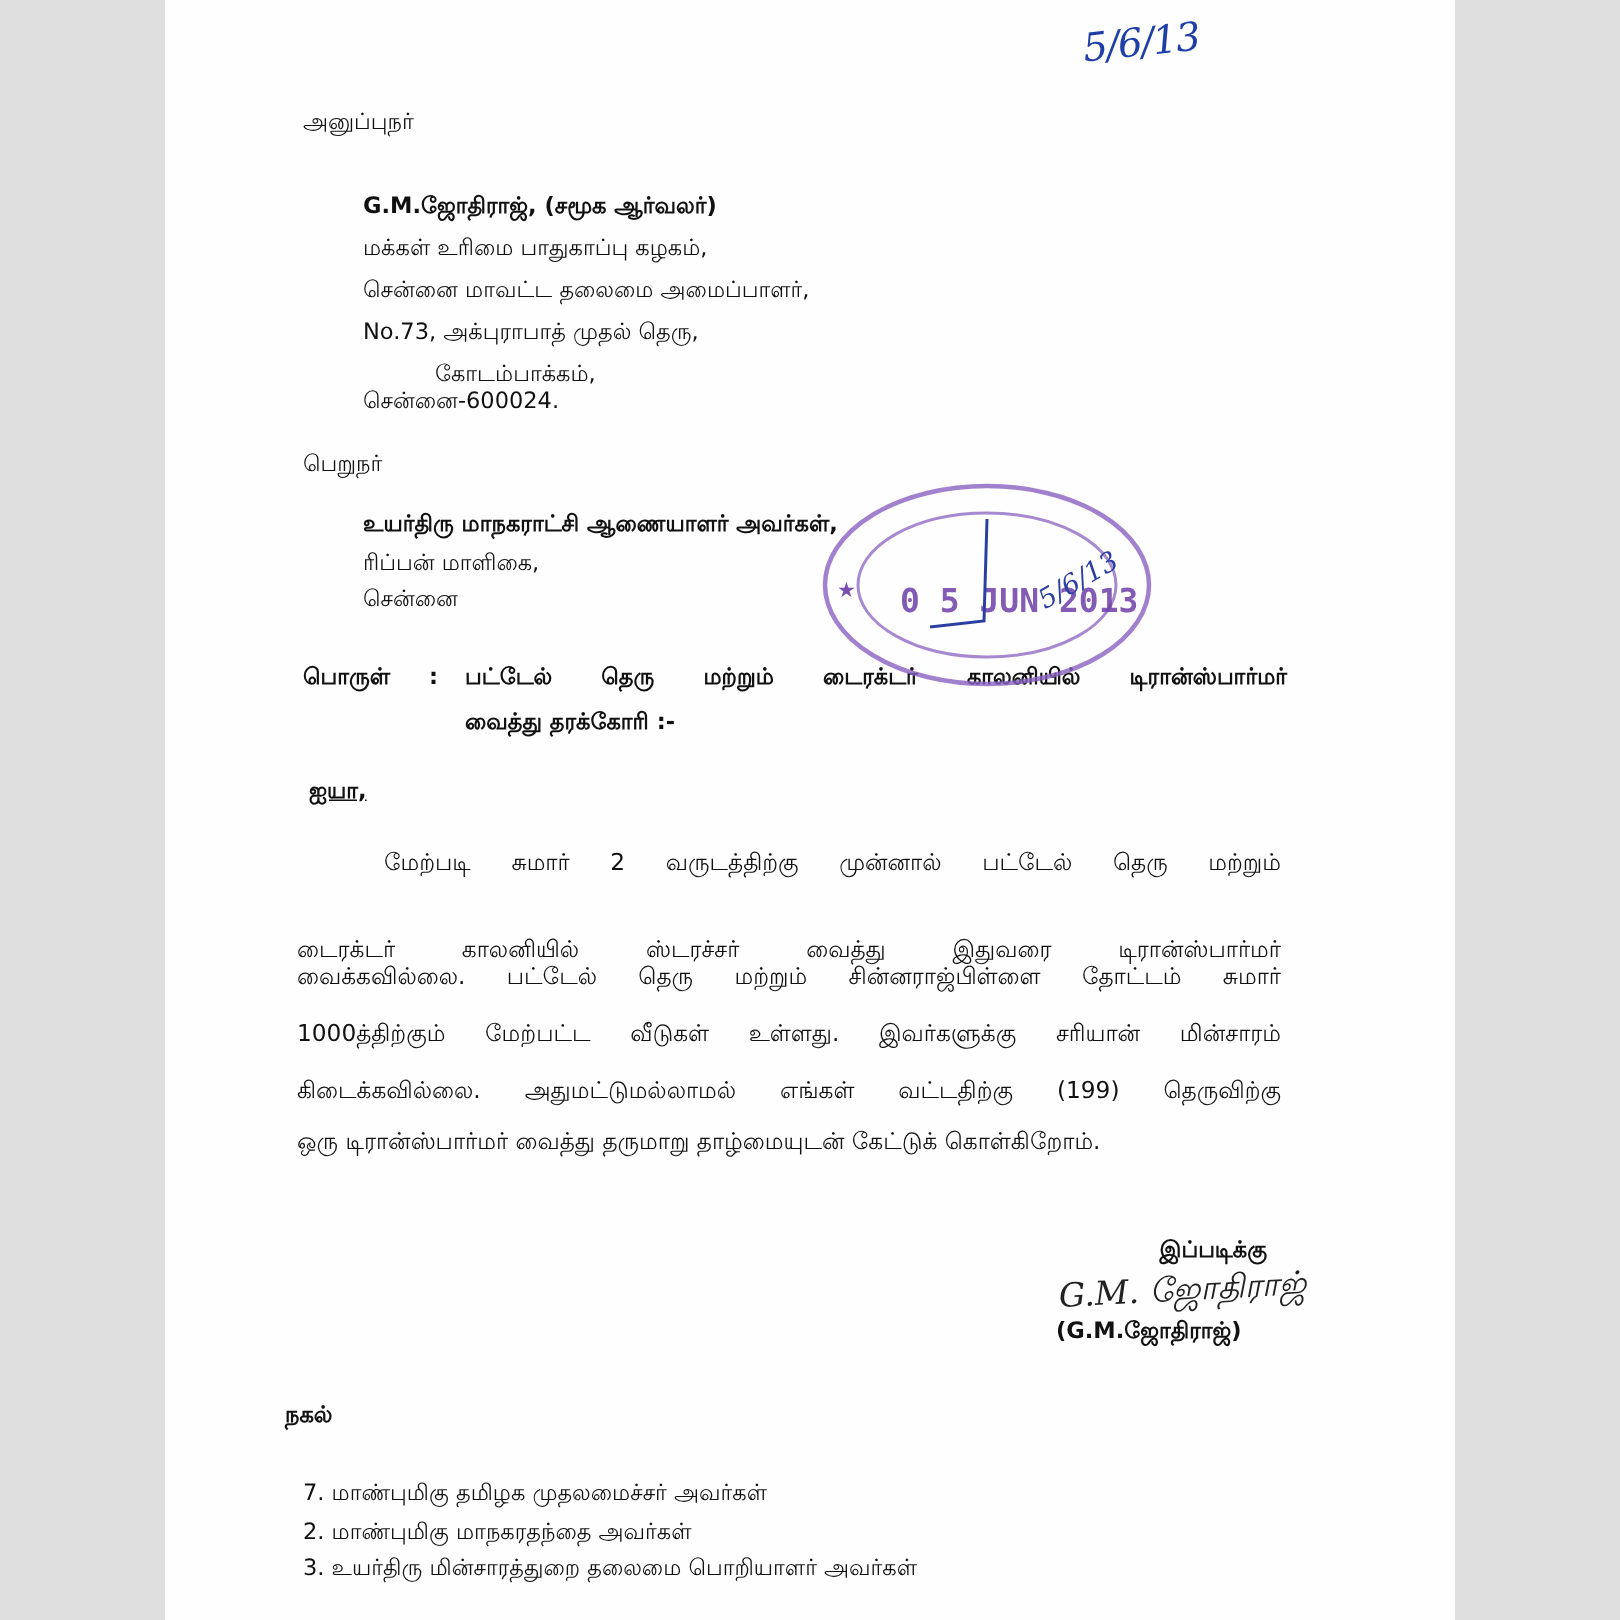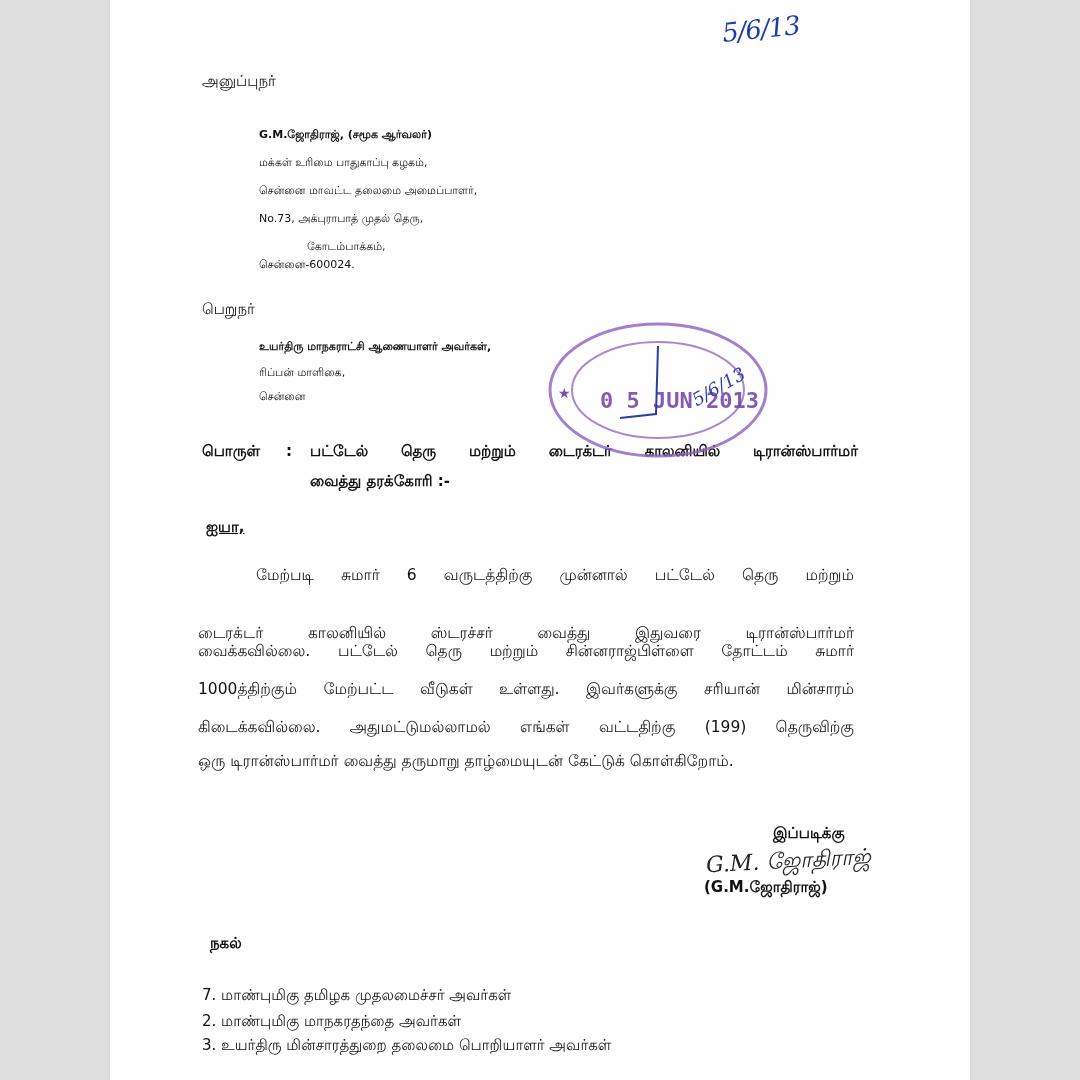--- a/index.html
+++ b/index.html
@@ -14,21 +14,21 @@
     position:absolute; left:110px; top:0; width:860px; height:1080px;
     background:#fefefe;
   }
   .abs { position:absolute; white-space:nowrap; }
   .bold { font-weight:bold; }
   .t15 { font-size:15px; }
   .handdate {
     color:#1f3fa6; font-family:"DejaVu Serif", serif; font-style:italic;
     font-size:26px; transform:rotate(-6deg); letter-spacing:-1px;
   }
-  .addr-line { position:absolute; left:149px; font-size:11px; }
+  .addr-line { position:absolute; left:132px; font-size:15px; }
   .body-line {
     position:absolute; left:88px; width:656px; font-size:15.5px;
     text-align:justify; text-align-last:justify; white-space:nowrap;
   }
   .body-line.last { text-align-last:left; }
   .stamp {
     position:absolute; left:428px; top:316px; width:230px; height:148px;
   }
   .stamp svg { width:100%; height:100%; }
   .sig {
@@ -65,21 +65,21 @@
   <div>
     <div class="abs t15 bold" style="left:92px; top:442px;text-align:right;">பொருள்</div>
     <div class="abs t15 bold" style="left:176px; top:442px;">:</div>
     <div class="abs t15 bold" style="left:200px; top:442px; width:548px; text-align:justify; text-align-last:justify;">பட்டேல் தெரு மற்றும் டைரக்டர் காலனியில் டிரான்ஸ்பார்மர்</div>
     <div class="abs t15 bold" style="left:200px; top:472px;">வைத்து தரக்கோரி :-</div>
   </div>
 
   <div class="abs t15 bold" style="left:96px; top:518px;text-decoration:underline;">ஐயா,</div>
 
   <div>
-    <div class="body-line" style="top:566px; left:146px; width:598px;">மேற்படி சுமார் 6 வருடத்திற்கு முன்னால் பட்டேல் தெரு மற்றும்</div>
+    <div class="body-line" style="top:566px; left:146px; width:598px;">மேற்படி சுமார் 2 வருடத்திற்கு முன்னால் பட்டேல் தெரு மற்றும்</div>
     <div class="body-line" style="top:604px;margin-top:20px;">டைரக்டர் காலனியில் ஸ்டரச்சர் வைத்து இதுவரை டிரான்ஸ்பார்மர்</div>
     <div class="body-line" style="top:642px;">வைக்கவில்லை. பட்டேல் தெரு மற்றும் சின்னராஜ்பிள்ளை தோட்டம் சுமார்</div>
     <div class="body-line" style="top:680px;">1000த்திற்கும் மேற்பட்ட வீடுகள் உள்ளது. இவர்களுக்கு சரியான் மின்சாரம்</div>
     <div class="body-line" style="top:718px;">கிடைக்கவில்லை. அதுமட்டுமல்லாமல் எங்கள் வட்டதிற்கு (199) தெருவிற்கு</div>
     <div class="body-line last" style="top:752px;">ஒரு டிரான்ஸ்பார்மர் வைத்து தருமாறு தாழ்மையுடன் கேட்டுக் கொள்கிறோம்.</div>
   </div>
 
   <div class="stamp">
     <svg viewBox="0 0 230 148">
       <ellipse cx="120" cy="74" rx="108" ry="66" fill="none" stroke="#8a62c0" stroke-width="3" opacity="0.8"></ellipse>
@@ -88,19 +88,19 @@
       <text x="62" y="92" font-size="22" font-weight="bold" fill="#6e3ea8" font-family="DejaVu Sans Mono, monospace" opacity="0.85">0 5 JUN 2013</text>
       <path d="M 120 30 L 118 98 L 82 102" fill="none" stroke="#2a3fa0" stroke-width="2"></path>
       <text x="150" y="82" font-size="18" fill="#2a3fa0" font-family="DejaVu Serif, serif" font-style="italic" transform="rotate(-30 170 70)">5/6/13</text>
     </svg>
   </div>
 
   <div class="abs t15 bold" style="left:626px; top:824px;margin-left:37px;">இப்படிக்கு</div>
   <div class="sig">G.M. ஜோதிராஜ்</div>
   <div class="abs t15 bold" style="left:594px; top:878px;">(G.M.ஜோதிராஜ்)</div>
 
-  <div class="abs t15 bold" style="left:100px; top:934px;">நகல்</div>
+  <div class="abs t15 bold" style="left:80px; top:934px;">நகல்</div>
   <div>
     <div class="abs t15" style="left:92px; top:986px;">7. மாண்புமிகு தமிழக முதலமைச்சர் அவர்கள்</div>
     <div class="abs t15" style="left:92px; top:1012px;">2. மாண்புமிகு மாநகரதந்தை அவர்கள்</div>
     <div class="abs t15" style="left:92px; top:1036px;">3. உயர்திரு மின்சாரத்துறை தலைமை பொறியாளர் அவர்கள்</div>
   </div>
 </div>
 
 </body></html>

